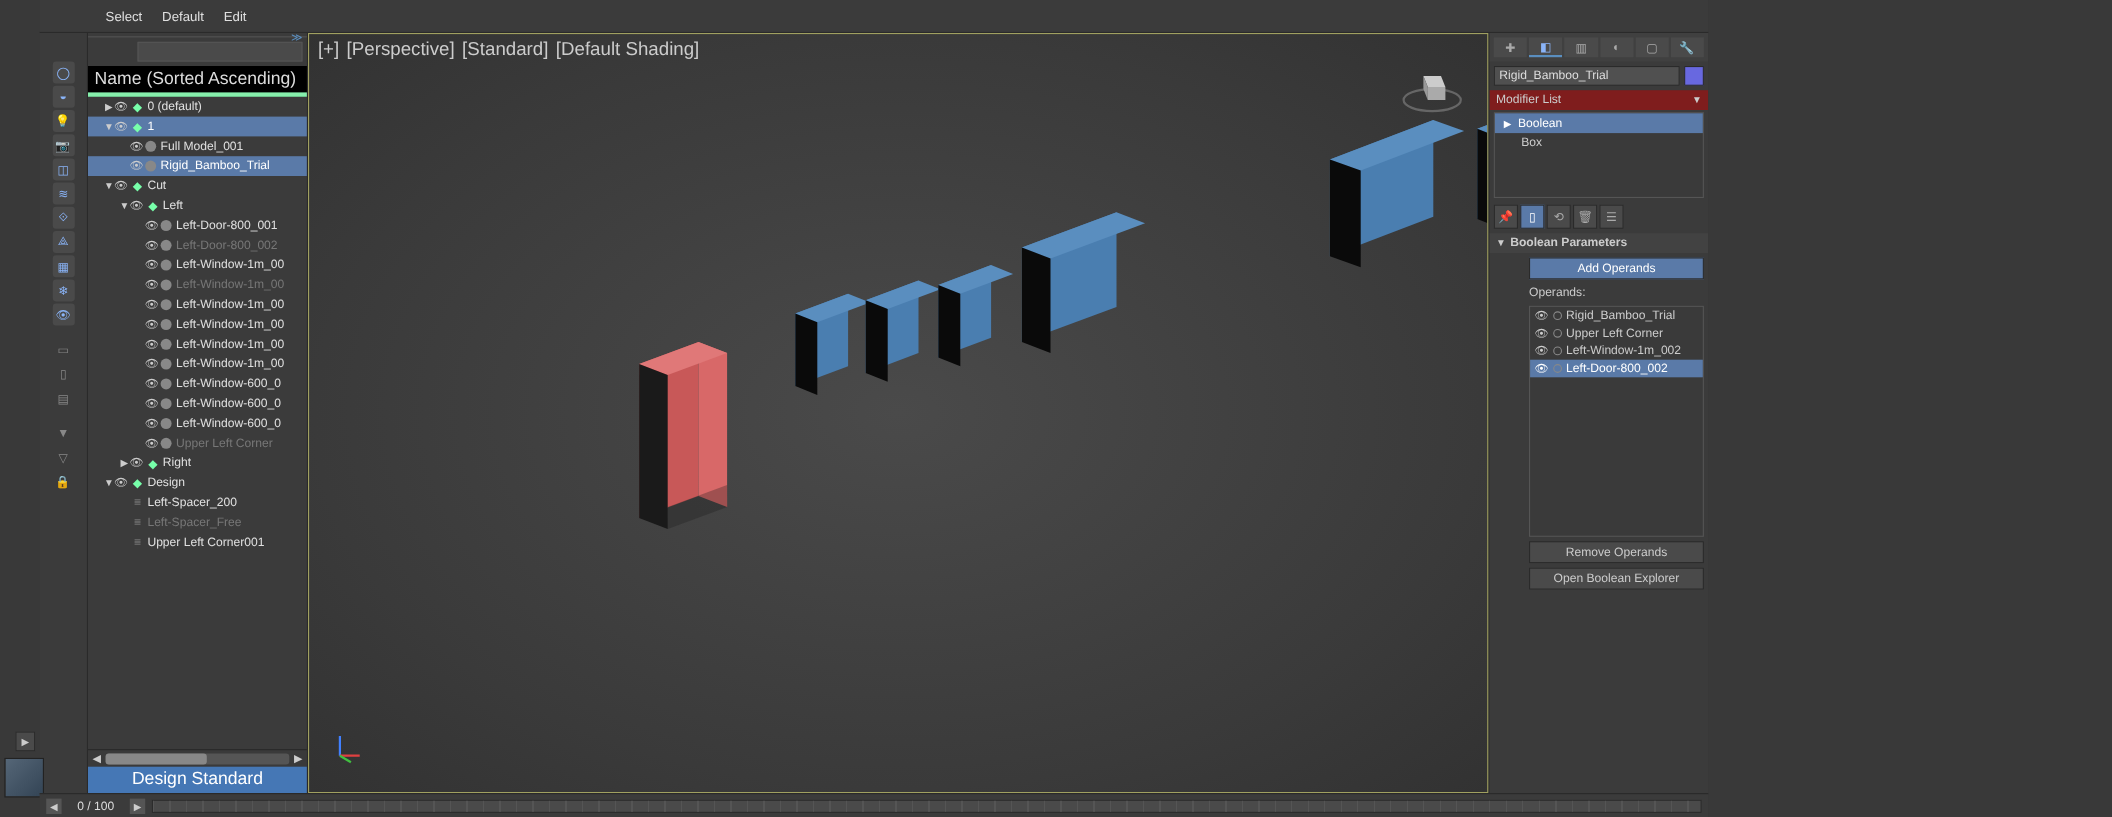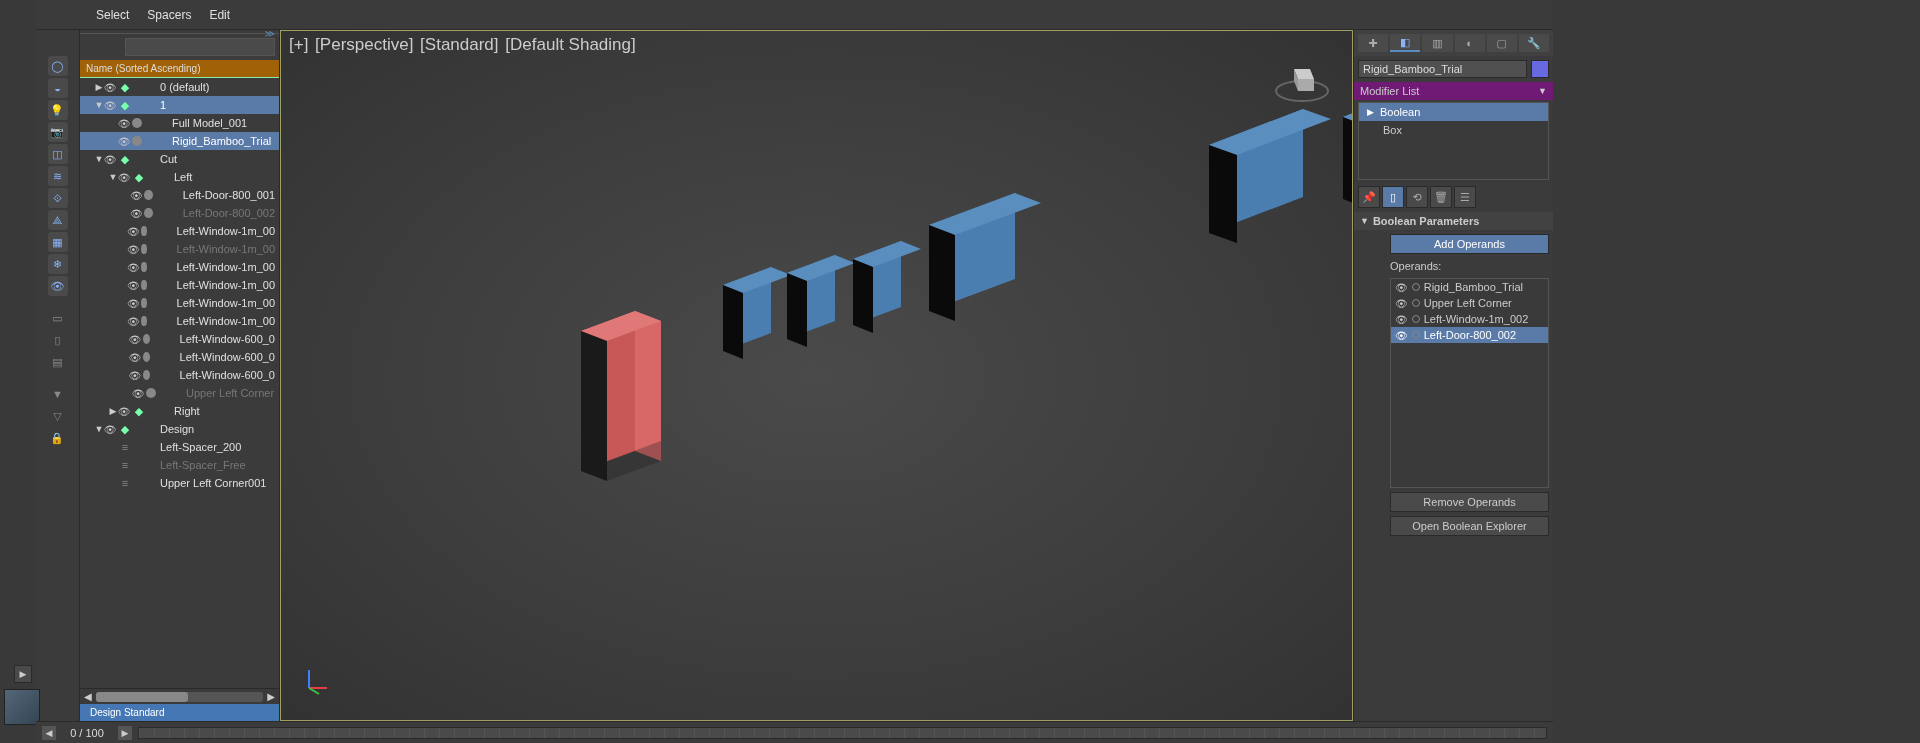--- a/index.html
+++ b/index.html
@@ -9,58 +9,58 @@
 .menus { display: flex; gap: 18px; margin-left: 50px; }
 .menus span { cursor: pointer; color: #e0e0e0; font-size: 12px; }
 .searchbox { margin-left: auto; width: 150px; height: 18px; background: #4a4a4a; border: 1px solid #555; }
 
 .left-rail { background: #3b3b3b; border-right: 1px solid #2a2a2a; display: flex; flex-direction: column; align-items: center; padding-top: 26px; gap: 2px; }
 .left-rail .rail-btn { width: 20px; height: 20px; border-radius: 3px; display: flex; align-items: center; justify-content: center; background: #4a4a4a; font-size: 11px; color: #8ab4f8; }
 .left-rail .rail-btn.dim { background: transparent; color: #888; }
 .rail-spacer { height: 8px; }
 
 .outliner { background: #3b3b3b; border-right: 1px solid #2a2a2a; display: flex; flex-direction: column; overflow: hidden; position: relative; }
-.out-head { background: #a16207; padding: 3px 6px; font-size: 10px; color: #ddd; border-bottom: 1px solid #86efac; }
+.out-head { background: #000000; padding: 3px 6px; font-size: 16px; color: #ddd; border-bottom: 4px solid #86efac; }
 .tree { flex: 1; overflow: hidden; }
 .tree-row { display: flex; align-items: center; height: 18px; padding: 0 4px; font-size: 11px; white-space: nowrap; overflow: hidden; }
 .tree-row .arrow { width: 10px; display: inline-block; text-align: center; color: #ccc; font-size: 9px; }
 .tree-row .eye { width: 12px; height: 12px; margin-right: 2px; display:inline-flex; align-items:center; justify-content:center; color:#ccc; font-size:10px;}
 .tree-row .layer-ico { width: 14px; color:#7fa; margin-right:2px; display:inline-block; text-align:center;}
 .tree-row .obj-ico { width: 10px; height: 10px; border-radius: 50%; background: #888; margin-right: 4px; display:inline-block;}
-.tree-row .label { color: #e0e0e0; margin-left: 26px; }
+.tree-row .label { color: #e0e0e0; }
 .tree-row.sel { background: #5a7aa8; }
 .tree-row.sel .label { color: #fff; font-weight: 500; }
 .tree-row.dim .label { color: #777; }
 .indent-1 { padding-left: 14px; }
 .indent-2 { padding-left: 28px; }
 .indent-3 { padding-left: 42px; }
 .out-hscroll { height: 16px; background: #3a3a3a; border-top:1px solid #2a2a2a; display:flex; align-items:center; justify-content:space-between; padding:0 4px;}
 .out-hscroll .ar { color:#ccc; font-size:10px; cursor:pointer;}
 .out-hscroll .thumb { flex:1; height:10px; background:#555; border-radius:3px; margin:0 4px; position:relative;}
 .out-hscroll .thumb::after{content:"";position:absolute;left:0;top:0;width:55%;height:100%;background:#888;border-radius:3px;}
-.workspace-label { background: #4577b5; color: #fff; padding: 3px 10px; font-size: 10px; }
+.workspace-label { background: #4577b5; color: #fff; padding: 3px 10px; font-size: 16px; text-align: center; }
 
 .viewport-wrap { background: #2f2f2f; position: relative; display: flex; flex-direction: column; }
 .vp-label { position: absolute; top: 4px; left: 8px; color: #ccc; font-size: 17px; z-index: 5; }
 .vp-label span { margin-right: 2px; }
 .viewport { flex: 1; border: 1px solid #a0a060; position: relative; background: radial-gradient(ellipse at center, #4a4a4a 0%, #3a3a3a 70%, #323232 100%); overflow: hidden; }
 .viewcube { position: absolute; top: 20px; right: 20px; width: 60px; height: 60px; display:flex; align-items:center; justify-content:center;}
 .viewcube svg { width: 60px; height: 60px; }
 .axis-gizmo { position: absolute; bottom: 20px; left: 20px; font-size: 16px; }
 
 .boxes { position: absolute; top: 0; left: 0; width: 100%; height: 100%; }
 
 .cmdpanel { background: #3b3b3b; border-left: 1px solid #2a2a2a; display: flex; flex-direction: column; overflow: hidden; }
 .cmd-tabs { display: flex; gap: 2px; padding: 4px; background: #404040; }
 .cmd-tabs .tab { flex: 1; height: 18px; background: #4a4a4a; display:flex;align-items:center;justify-content:center; color:#aaa; font-size:11px;}
 .cmd-tabs .tab.active { border-bottom: 2px solid #5a8ebf; color:#8ab4f8;}
 .cmd-name { display: flex; gap: 4px; padding: 4px; }
 .cmd-name input { flex: 1; background: #505050; border: 1px solid #2a2a2a; color: #ddd; font-size: 11px; padding: 2px 4px; height: 18px; }
 .cmd-name .color { width: 18px; height: 18px; background: #6868e0; border: 1px solid #2a2a2a; }
-.mod-list-label { background: #701a75; padding: 3px 6px; font-size: 11px; display:flex; justify-content:space-between; align-items:center;}
+.mod-list-label { background: #7f1d1d; padding: 3px 6px; font-size: 11px; display:flex; justify-content:space-between; align-items:center;}
 .mod-stack { background: #3a3a3a; border: 1px solid #555; margin: 2px 4px; height: 78px; }
 .mod-stack .mod-row { padding: 3px 8px; font-size: 11px; display:flex; align-items:center; gap:6px;}
 .mod-stack .mod-row.sel { background: #5a7aa8; color:#fff; font-weight:500;}
 .mod-stack .mod-row .expand { font-size:9px;}
 .mod-icons { display: flex; gap: 2px; padding: 4px; }
 .mod-icons .btn { width: 22px; height: 22px; background: #4a4a4a; border: 1px solid #2a2a2a; display:flex;align-items:center;justify-content:center; font-size:11px; color:#aaa;}
 .mod-icons .btn.active { background:#5a7aa8; color:#fff;}
 .rollout-title { background: #424242; padding: 3px 6px; font-size: 11px; font-weight: bold; display:flex; align-items:center; gap:4px;}
 .rollout-body { padding: 4px; display: flex; flex-direction: column; gap: 4px; margin-left: 32px; }
 .wide-btn { background: #5a7aa8; color: #fff; border: 1px solid #2a2a2a; padding: 3px; font-size: 11px; text-align: center; cursor: pointer; }
@@ -82,21 +82,21 @@
 .mat-swatch { width:36px; height:36px; background:linear-gradient(135deg,#567,#345); border:1px solid #222; position:absolute; left:4px; bottom:18px;}
 </style>
 </head>
 <body>
 
 <div class="app" style="grid-template-rows: 30px 1fr 22px; padding-left: 36px;">
 
   <div class="topbar">
     <div class="menus">
       <span>Select</span>
-      <span>Spacers</span>
+      <span>Default</span>
       <span>Edit</span>
     </div>
   </div>
 
   <div class="left-rail">
     <div class="rail-btn">◯</div>
     <div class="rail-btn">◒</div>
     <div class="rail-btn">💡</div>
     <div class="rail-btn">📷</div>
     <div class="rail-btn">◫</div>

